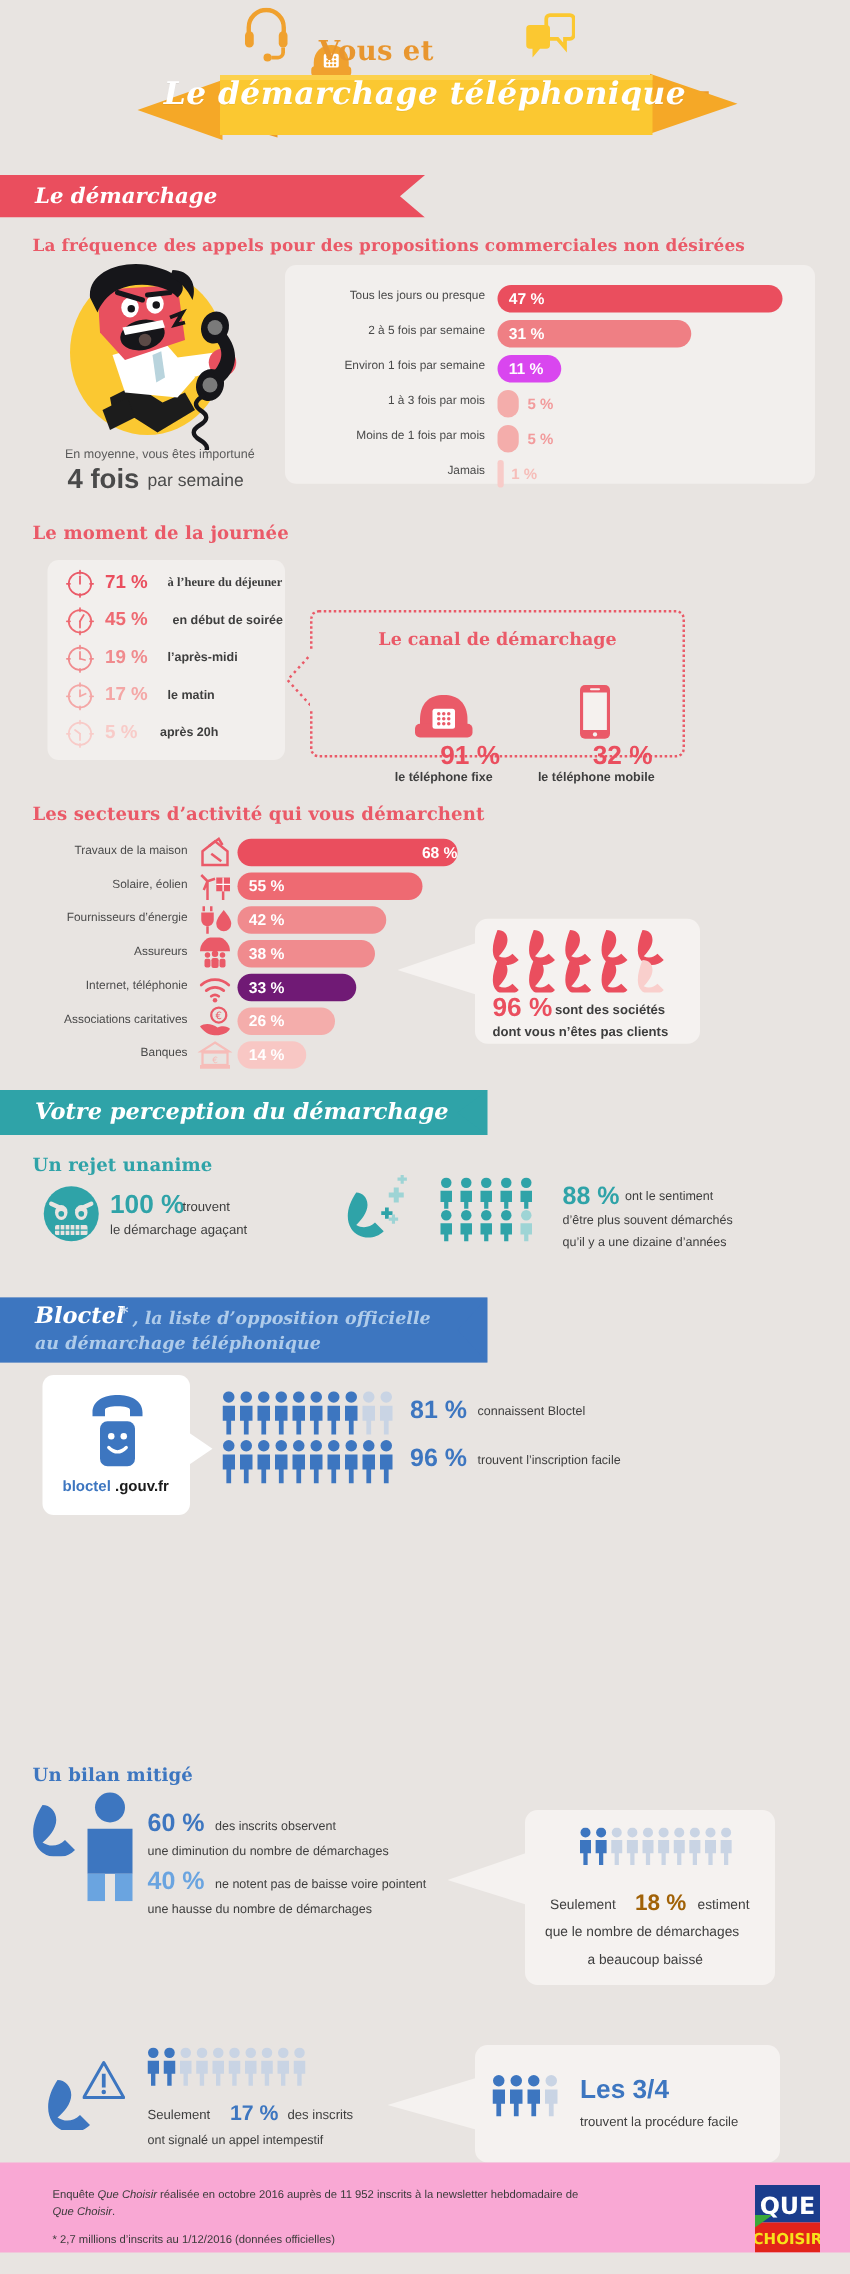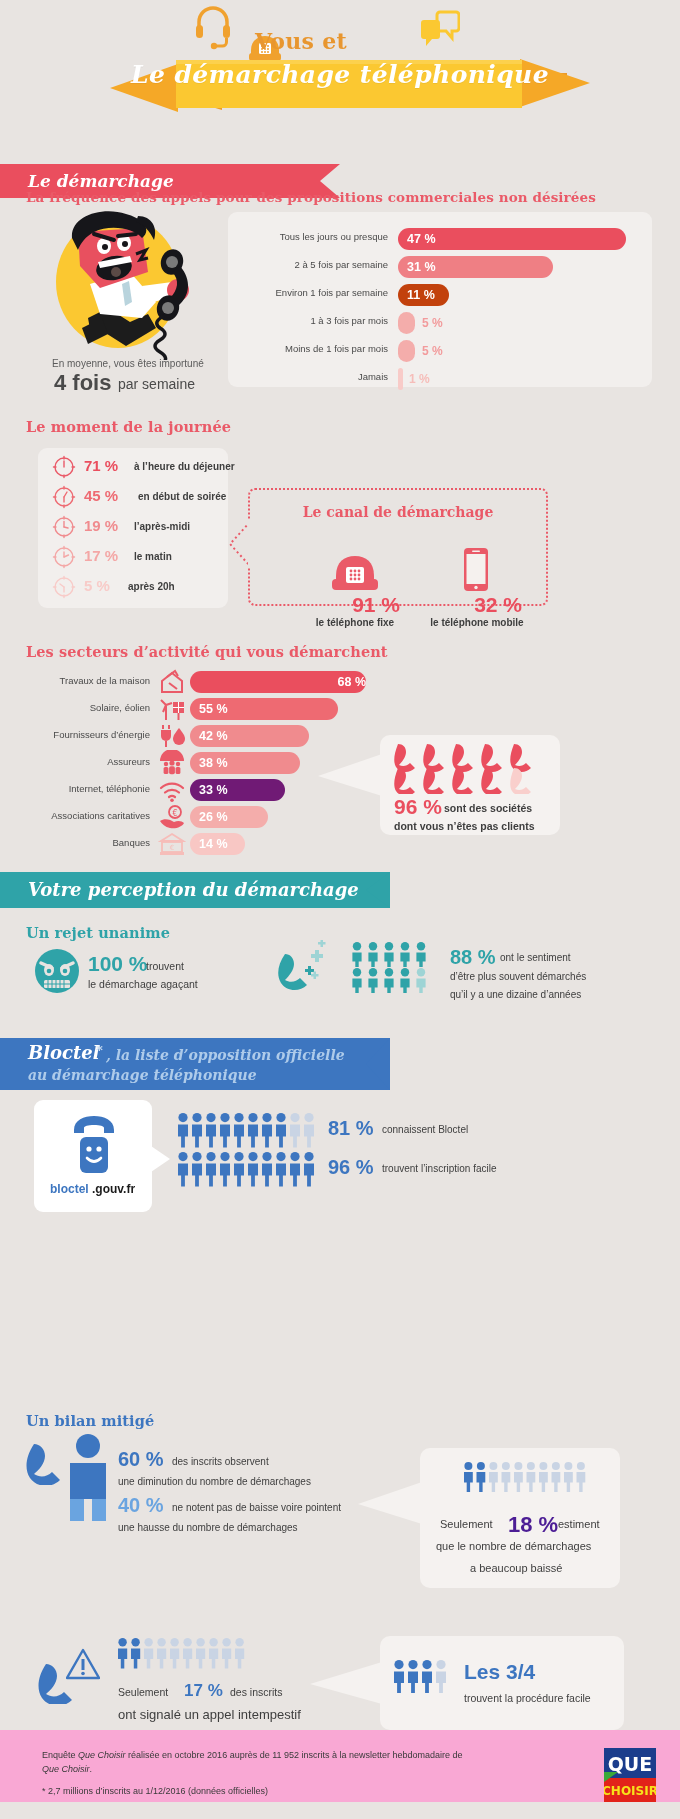--- a/index.html
+++ b/index.html
@@ -204,21 +204,21 @@
       <path d="M175 24 L222 24 L222 58 L175 44 Z" fill="#eb9a2a"></path>
       <path d="M567 21 L517 21 L517 55 L567 38 Z" fill="#eb9a2a"></path>
       <polygon points="110,36 178,12 178,60 110,36" fill="#f5a827"></polygon>
       <polygon points="590,31 520,7 520,55 590,31" fill="#f5a827"></polygon>
       <rect x="176" y="8" width="346" height="48" fill="#fbc831"></rect>
       <polygon points="176,8 522,8 522,12 176,12" fill="#fcd14d"></polygon>
     </svg>
     <div class="ribbon-title">Le démarchage téléphonique</div>
   </div>
 
-  <div class="banner banner-red" style="top:140px;width:340px;margin-top:24px;">
+  <div class="banner banner-red" style="top:140px;width:340px;">
     <svg class="bg" viewBox="0 0 340 34" preserveAspectRatio="none" style="background:none;">
       <polygon points="0,0 340,0 320,17 340,34 0,34" fill="#ea4e5e"></polygon>
     </svg>
     <div class="label">Le démarchage</div>
   </div>
 
   <div class="subhead sh-red" style="top:189px;left:26px;">La fréquence des appels pour des propositions commerciales non désirées</div>
 
   <svg style="position:absolute;left:30px;top:210px;" width="190" height="150" viewBox="0 0 190 150">
     <ellipse cx="88" cy="72" rx="62" ry="66" fill="#fbc831"></ellipse>
@@ -282,21 +282,21 @@
     <div class="bar-track" style="left:155px;width:255px;">
       <div class="bar-fill" style="width:155px;background:#ef7f84;">
         <span class="bar-val">31 %</span>
       </div>
     </div>
   </div>
 
   <div class="bar-row" style="left:243px;top:284px;width:412px;">
     <div class="bar-label" style="left:0;width:145px;">Environ 1 fois par semaine</div>
     <div class="bar-track" style="left:155px;width:255px;">
-      <div class="bar-fill" style="width:51px;background:#c2410c;">
+      <div class="bar-fill" style="width:51px;background:#d946ef;">
         <span class="bar-val">11 %</span>
       </div>
     </div>
   </div>
 
   <div class="bar-row" style="left:243px;top:312px;width:412px;">
     <div class="bar-label" style="left:0;width:145px;">1 à 3 fois par mois</div>
     <div class="bar-track" style="left:155px;width:255px;">
       <div class="bar-fill" style="width:17px;background:#f4adab;"></div>
       <span class="bar-val-out" style="left:24px;color:#f29b9c;">5 %</span>
@@ -323,21 +323,21 @@
 
   <div class="panel" style="left:38px;top:448px;width:190px;height:160px;"></div>
 
   <div class="clock-row" style="left:52px;top:455px;width:180px;">
     <svg width="24" height="24" viewBox="0 0 24 24">
       <circle cx="12" cy="12" r="9" fill="none" stroke="#ea5a68" stroke-width="1.4"></circle>
       <path d="M12 12 V6" stroke="#ea5a68" stroke-width="1.4" stroke-linecap="round"></path>
       <path d="M12 1.5 V4 M12 20 V22.5 M1.5 12 H4 M20 12 H22.5" stroke="#ea5a68" stroke-width="1.4" stroke-linecap="round"></path>
     </svg>
     <span class="clock-pct" style="color:#ea4e5e;">71 %</span>
-    <span class="clock-txt" style="left:82px;">à l’heure du déjeuner</span>
+    <span class="clock-txt" style="left:82px;font-family:Liberation Serif, serif;">à l’heure du déjeuner</span>
   </div>
 
   <div class="clock-row" style="left:52px;top:485px;width:180px;">
     <svg width="24" height="24" viewBox="0 0 24 24">
       <circle cx="12" cy="12" r="9" fill="none" stroke="#ee6a72" stroke-width="1.4"></circle>
       <path d="M12 12 L15 7" stroke="#ee6a72" stroke-width="1.4" stroke-linecap="round"></path>
       <path d="M12 12 V17" stroke="#ee6a72" stroke-width="1.4" stroke-linecap="round"></path>
       <path d="M12 1.5 V4 M12 20 V22.5 M1.5 12 H4 M20 12 H22.5" stroke="#ee6a72" stroke-width="1.4" stroke-linecap="round"></path>
     </svg>
     <span class="clock-pct" style="color:#ee6a72;">45 %</span>
@@ -731,21 +731,21 @@
         <use href="#ps" x="50"></use>
         <use href="#ps" x="62.5"></use>
       <use href="#ps" x="75"></use>
         <use href="#ps" x="87.5"></use>
         <use href="#ps" x="100"></use>
         <use href="#ps" x="112.5"></use>
     </g>
   </svg>
 
   <div class="t" style="left:440px;top:1518px;font-size:11px;color:#3e3e3e;">Seulement</div>
-  <div class="t big-num" style="left:508px;top:1512px;font-size:22px;color:#4c1d95;">18 %</div>
+  <div class="t big-num" style="left:508px;top:1512px;font-size:18px;color:#a16207;">18 %</div>
   <div class="t" style="left:558px;top:1518px;font-size:11px;color:#3e3e3e;">estiment</div>
   <div class="t" style="left:436px;top:1540px;font-size:11px;color:#3e3e3e;">que le nombre de démarchages</div>
   <div class="t" style="left:470px;top:1562px;font-size:11px;color:#3e3e3e;">a beaucoup baissé</div>
 
 
   <svg style="position:absolute;left:38px;top:1660px;" width="38" height="44" viewBox="0 0 38 44">
     <path d="M8 4 C14 4 19 9 19 16 C19 23 13 30 8 34 C14 38 21 37 26 32 L34 40 C25 49 10 47 4 38 C-2 29 0 16 8 4 Z" fill="#3d76c0"></path>
   </svg>
   <svg style="position:absolute;left:66px;top:1648px;" width="34" height="32" viewBox="0 0 34 32">
     <path d="M17 2 L33 30 H1 Z" fill="none" stroke="#3d76c0" stroke-width="2.4" stroke-linejoin="round"></path>
@@ -772,21 +772,21 @@
       <use href="#pt" x="78"></use>
         <use href="#pt" x="91"></use>
         <use href="#pt" x="104"></use>
         <use href="#pt" x="117"></use>
     </g>
   </svg>
 
   <div class="t" style="left:118px;top:1686px;font-size:10.5px;color:#3e3e3e;">Seulement</div>
   <div class="t big-num" style="left:184px;top:1681px;font-size:17px;color:#3d76c0;">17 %</div>
   <div class="t" style="left:230px;top:1686px;font-size:10.5px;color:#3e3e3e;">des inscrits</div>
-  <div class="t" style="left:118px;top:1707px;font-size:13px;color:#3e3e3e;">ont signalé un appel intempestif</div>
+  <div class="t" style="left:118px;top:1707px;font-size:10px;color:#3e3e3e;">ont signalé un appel intempestif</div>
 
   <div class="callout" style="left:380px;top:1636px;width:244px;height:94px;"></div>
   <svg style="position:absolute;left:310px;top:1660px;" width="72" height="46" viewBox="0 0 72 46">
     <path d="M72 2 L0 24 L72 44 Z" fill="#f5f2f0"></path>
   </svg>
 
   <svg style="position:absolute;left:394px;top:1660px;" width="58" height="34" viewBox="0 0 58 34">
     <defs>
       <g id="pq">
           <circle cx="5" cy="4.6" r="4.6"></circle>

